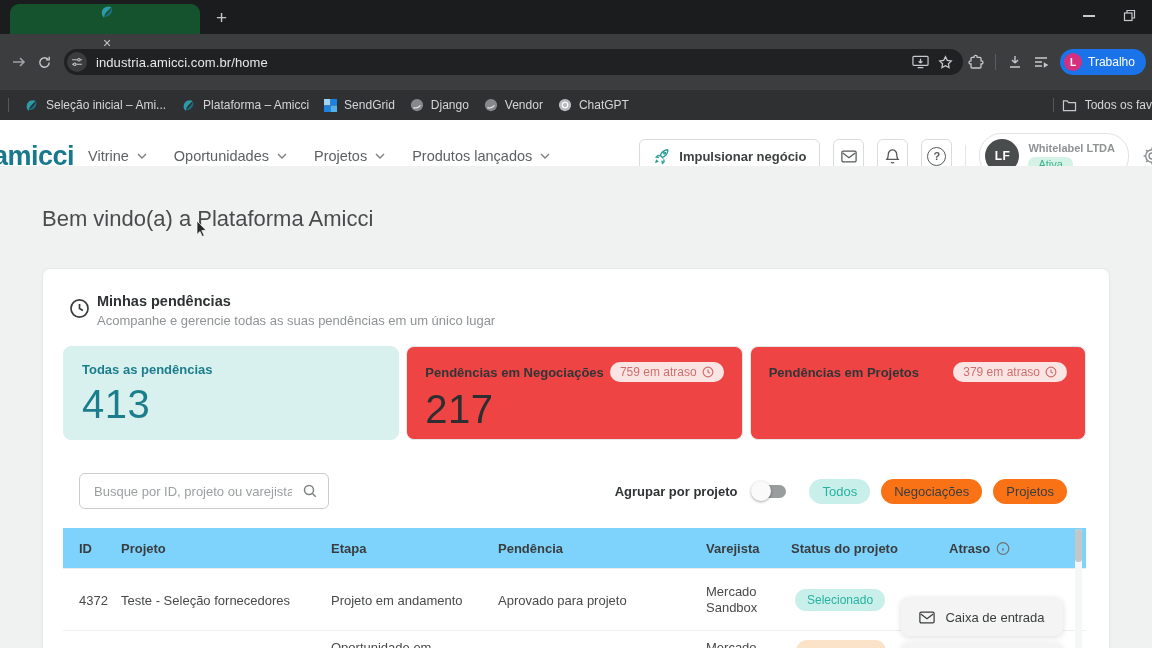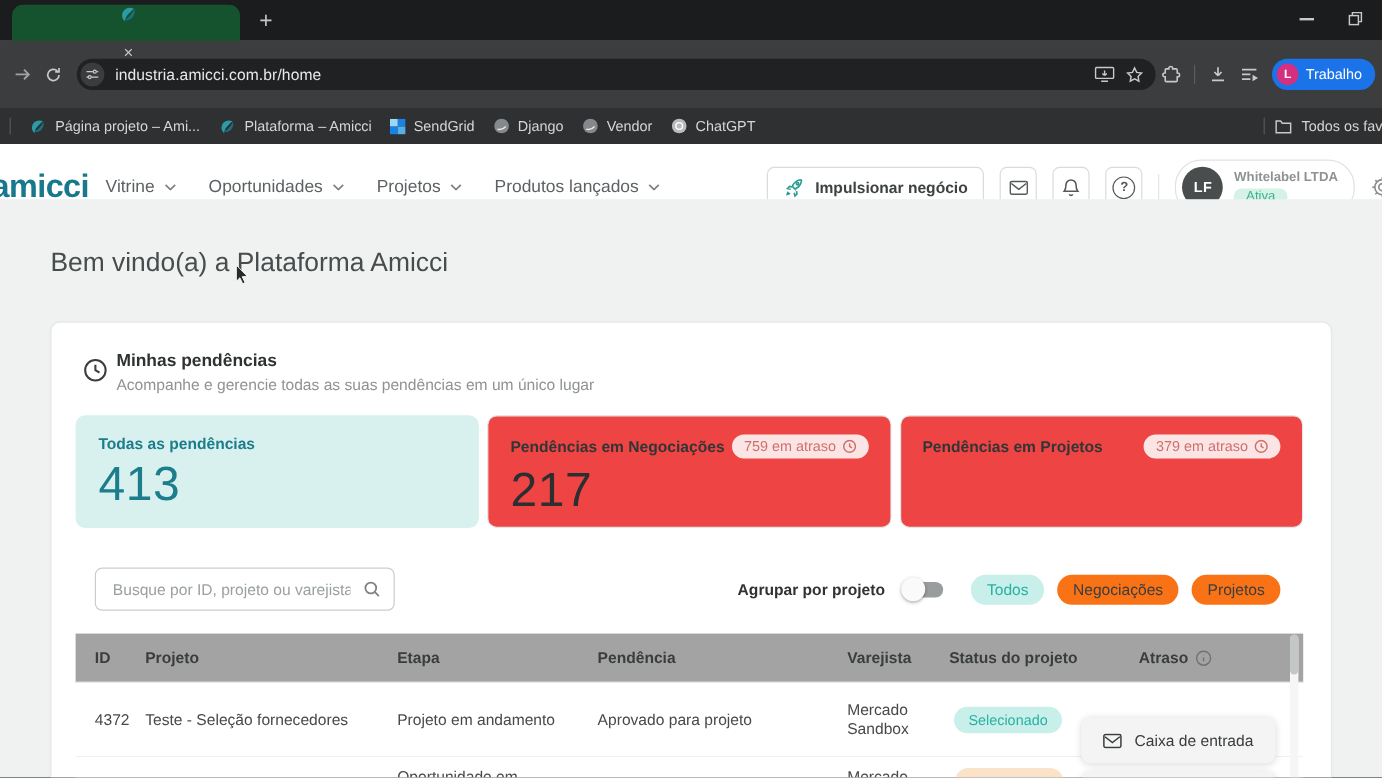--- a/index.html
+++ b/index.html
@@ -93,21 +93,21 @@
   .rightctl{position:absolute;right:42px;top:204px;height:36px;display:flex;align-items:center;gap:11px;}
   .grouplabel{font-size:13px;font-weight:700;color:#303334;}
   .switch{width:30px;height:13px;border-radius:7px;background:#999d9e;position:relative;margin:0 12px 0 8px;}
   .knob{position:absolute;left:-5px;top:-4px;width:20px;height:20px;border-radius:50%;background:#fafafa;
     box-shadow:0 1px 3px rgba(0,0,0,.35);}
   .fpill{height:25px;display:flex;align-items:center;padding:0 13px;border-radius:13px;
     background:#f97316;font-size:13px;color:#3a3d3e;}
   .fpill.active{background:var(--teal-pill-bg,#c8efe9);color:var(--teal-pill-text,#27b1a3);}
 
   .table{position:absolute;left:20px;top:259px;width:1023px;}
-  .thead{height:40px;background:#a3a3a3;position:relative;border-bottom:1px solid #ececec;}
+  .thead{height:40px;background:#7dd3fc;position:relative;border-bottom:1px solid #ececec;}
   .hcell{position:absolute;top:50%;transform:translateY(-50%);font-size:13px;font-weight:700;
     color:#3a3d3e;display:flex;align-items:center;gap:6px;white-space:nowrap;}
   .trow{position:relative;height:61px;background:#fff;border-bottom:1px solid #efefef;}
   .tcell{position:absolute;top:50%;transform:translateY(-50%);font-size:13px;color:#47494a;white-space:nowrap;}
   .l-id{left:16px}.l-proj{left:58px}.l-etapa{left:268px}.l-pend{left:435px}
   .l-var{left:643px}.l-status{left:728px}.l-atraso{left:886px}
   .c-var{width:66px;line-height:16px;white-space:normal;}
   .spill{position:absolute;left:732px;top:50%;transform:translateY(-50%);
     background:var(--teal-pill-bg,#c8efe9);color:var(--teal-pill-text,#27b1a3);
     font-size:12px;padding:4px 12px;border-radius:12px;}
@@ -207,21 +207,21 @@
     </div>
   </div>
 
   <div class="bookmarks">
     <span class="bmsep"></span>
     <span class="bm">
       <svg width="15" height="15" viewBox="0 0 16 16">
           <path d="M12.5 3.2C9.2 1.6 5 2.8 3.4 6.1c-1.3 2.7-.6 5.8 1.6 7.7.3-2 1-4 2.4-5.5C9 6.6 10.8 4.6 12.5 3.2z" fill="#2d9aa8"></path>
           <path d="M12.9 3.6c.9 2.9-.2 6.2-2.8 8-1.7 1.2-3.8 1.5-5.7 1 1.8-.7 3.5-1.8 4.8-3.3 1.5-1.7 2.8-3.6 3.7-5.7z" fill="#1b6f80"></path>
         </svg>
-      <span>Página projeto – Ami...</span>
+      <span>Seleção inicial – Ami...</span>
     </span>
     <span class="bm">
       <svg width="15" height="15" viewBox="0 0 16 16">
           <path d="M12.5 3.2C9.2 1.6 5 2.8 3.4 6.1c-1.3 2.7-.6 5.8 1.6 7.7.3-2 1-4 2.4-5.5C9 6.6 10.8 4.6 12.5 3.2z" fill="#2d9aa8"></path>
           <path d="M12.9 3.6c.9 2.9-.2 6.2-2.8 8-1.7 1.2-3.8 1.5-5.7 1 1.8-.7 3.5-1.8 4.8-3.3 1.5-1.7 2.8-3.6 3.7-5.7z" fill="#1b6f80"></path>
         </svg>
       <span>Plataforma – Amicci</span>
     </span>
     <span class="bm">
       <svg width="13" height="13" viewBox="0 0 14 14">

